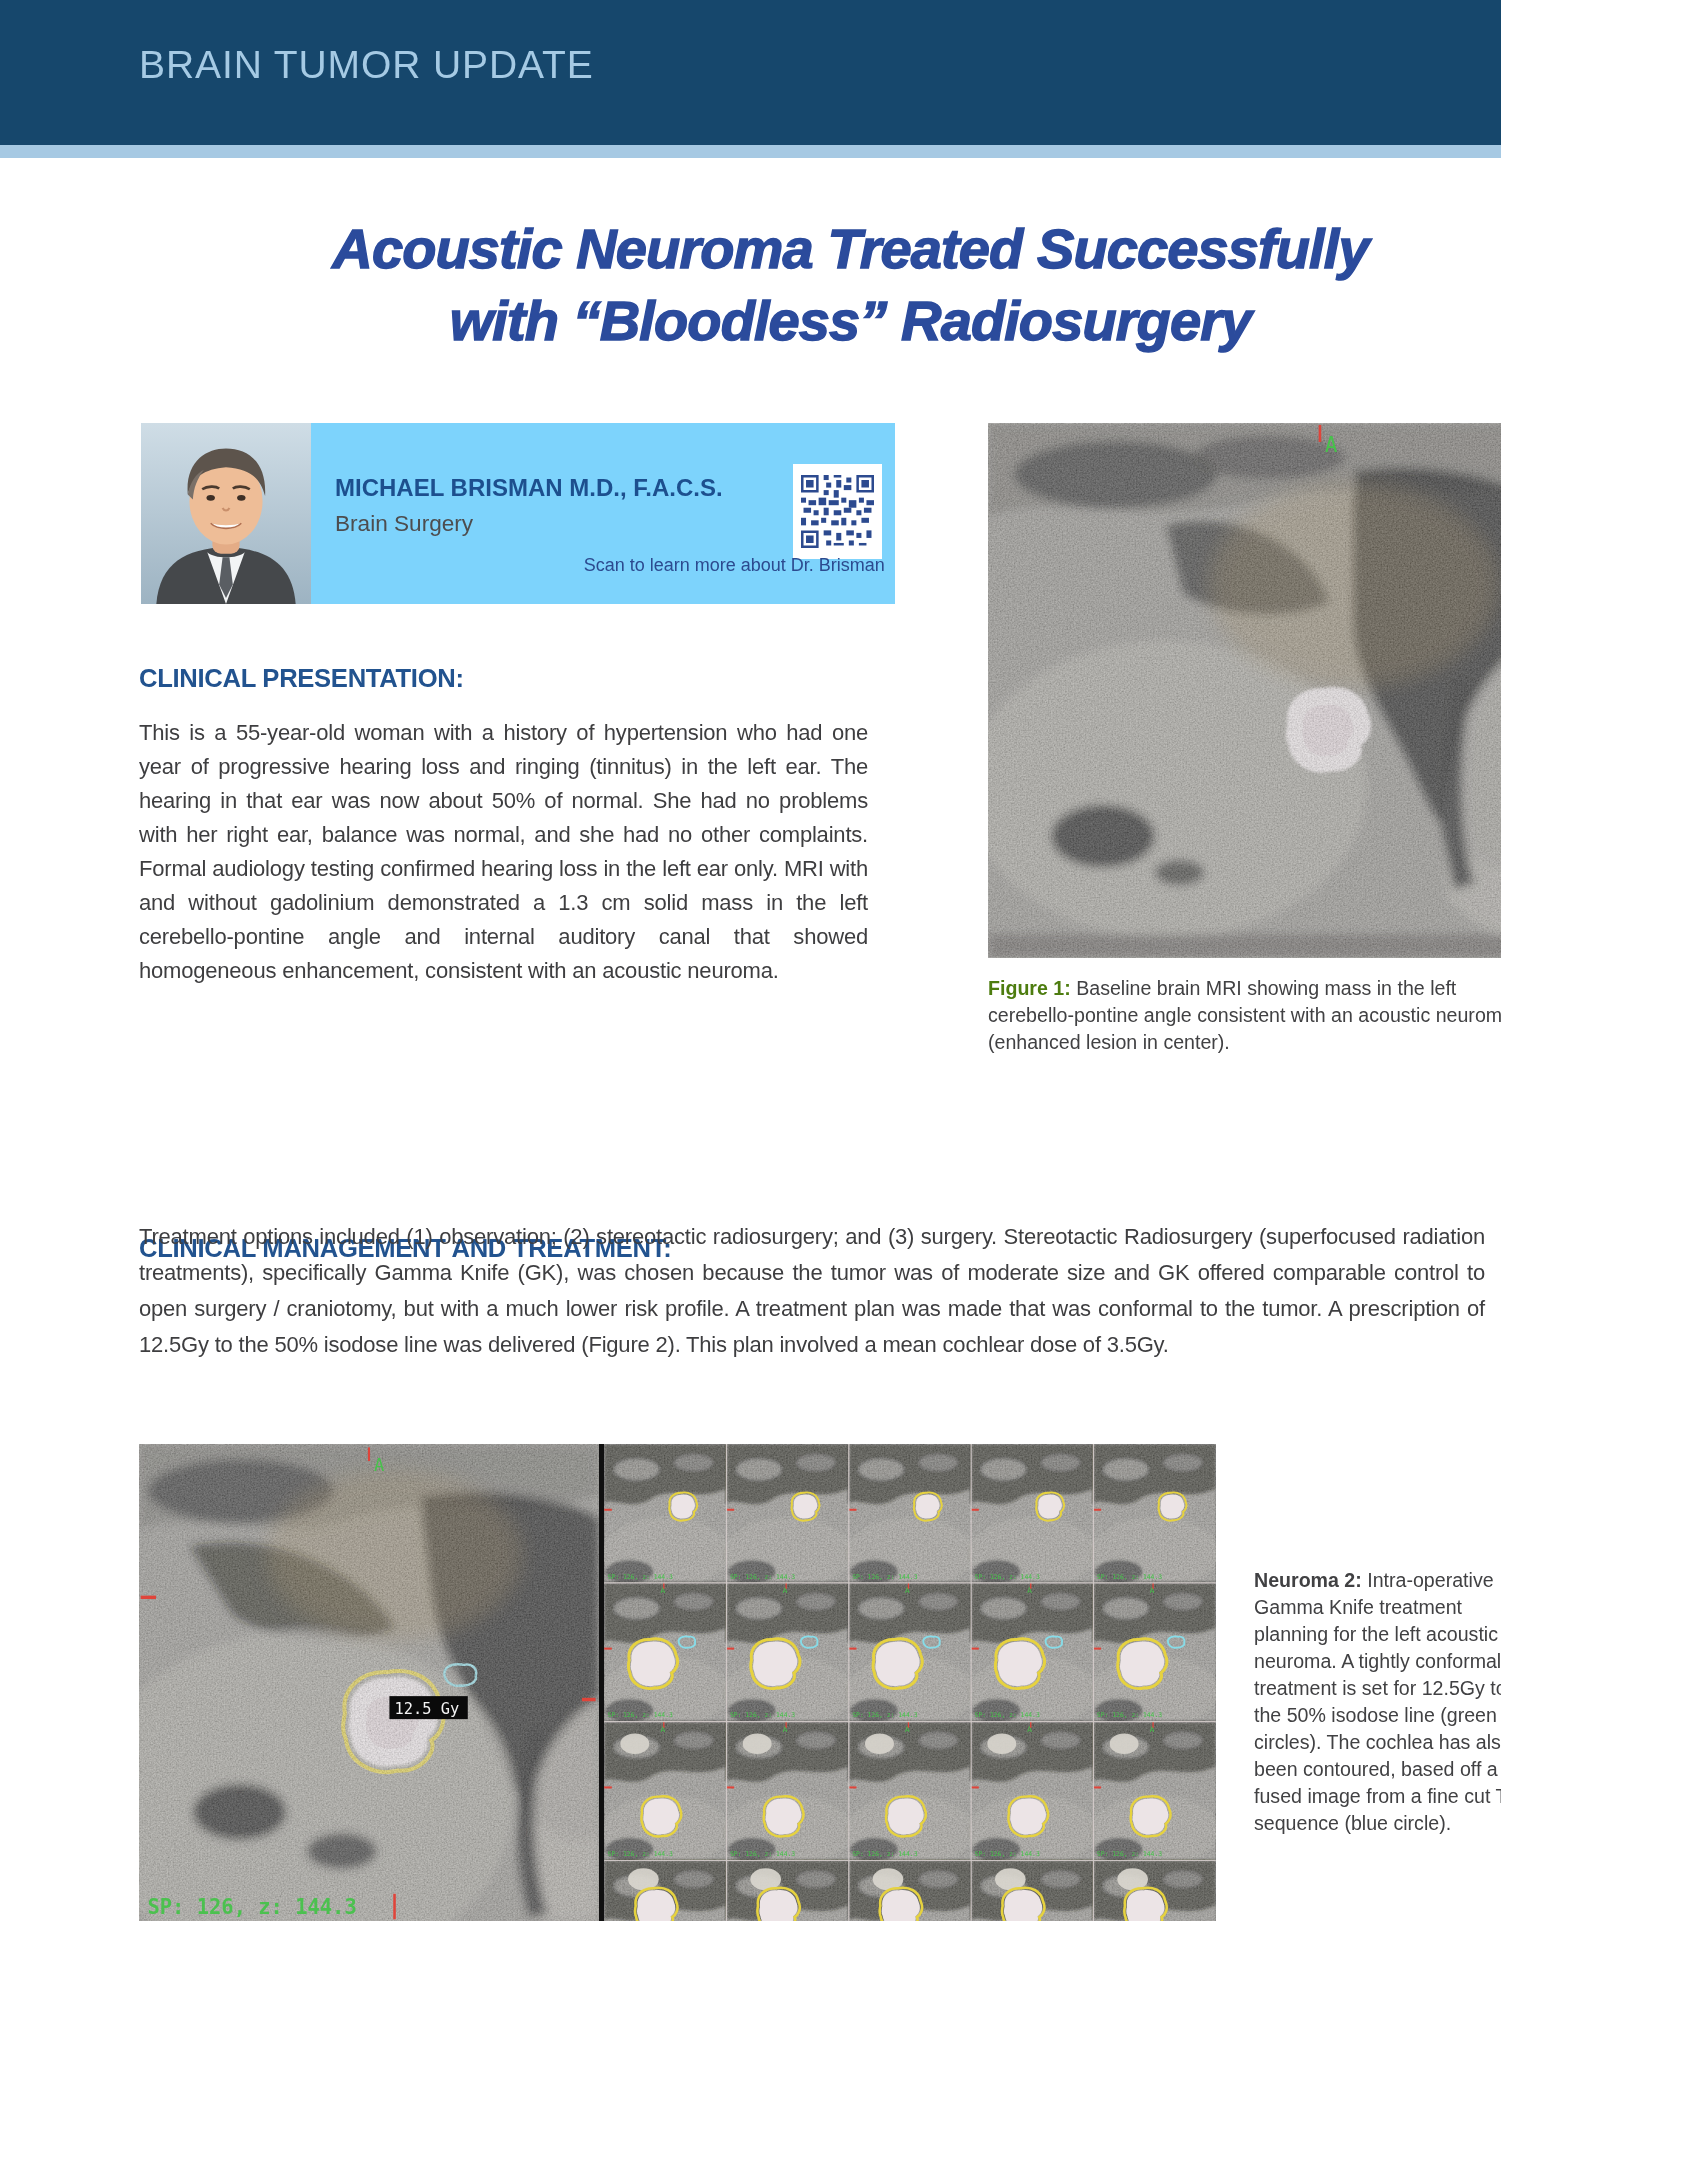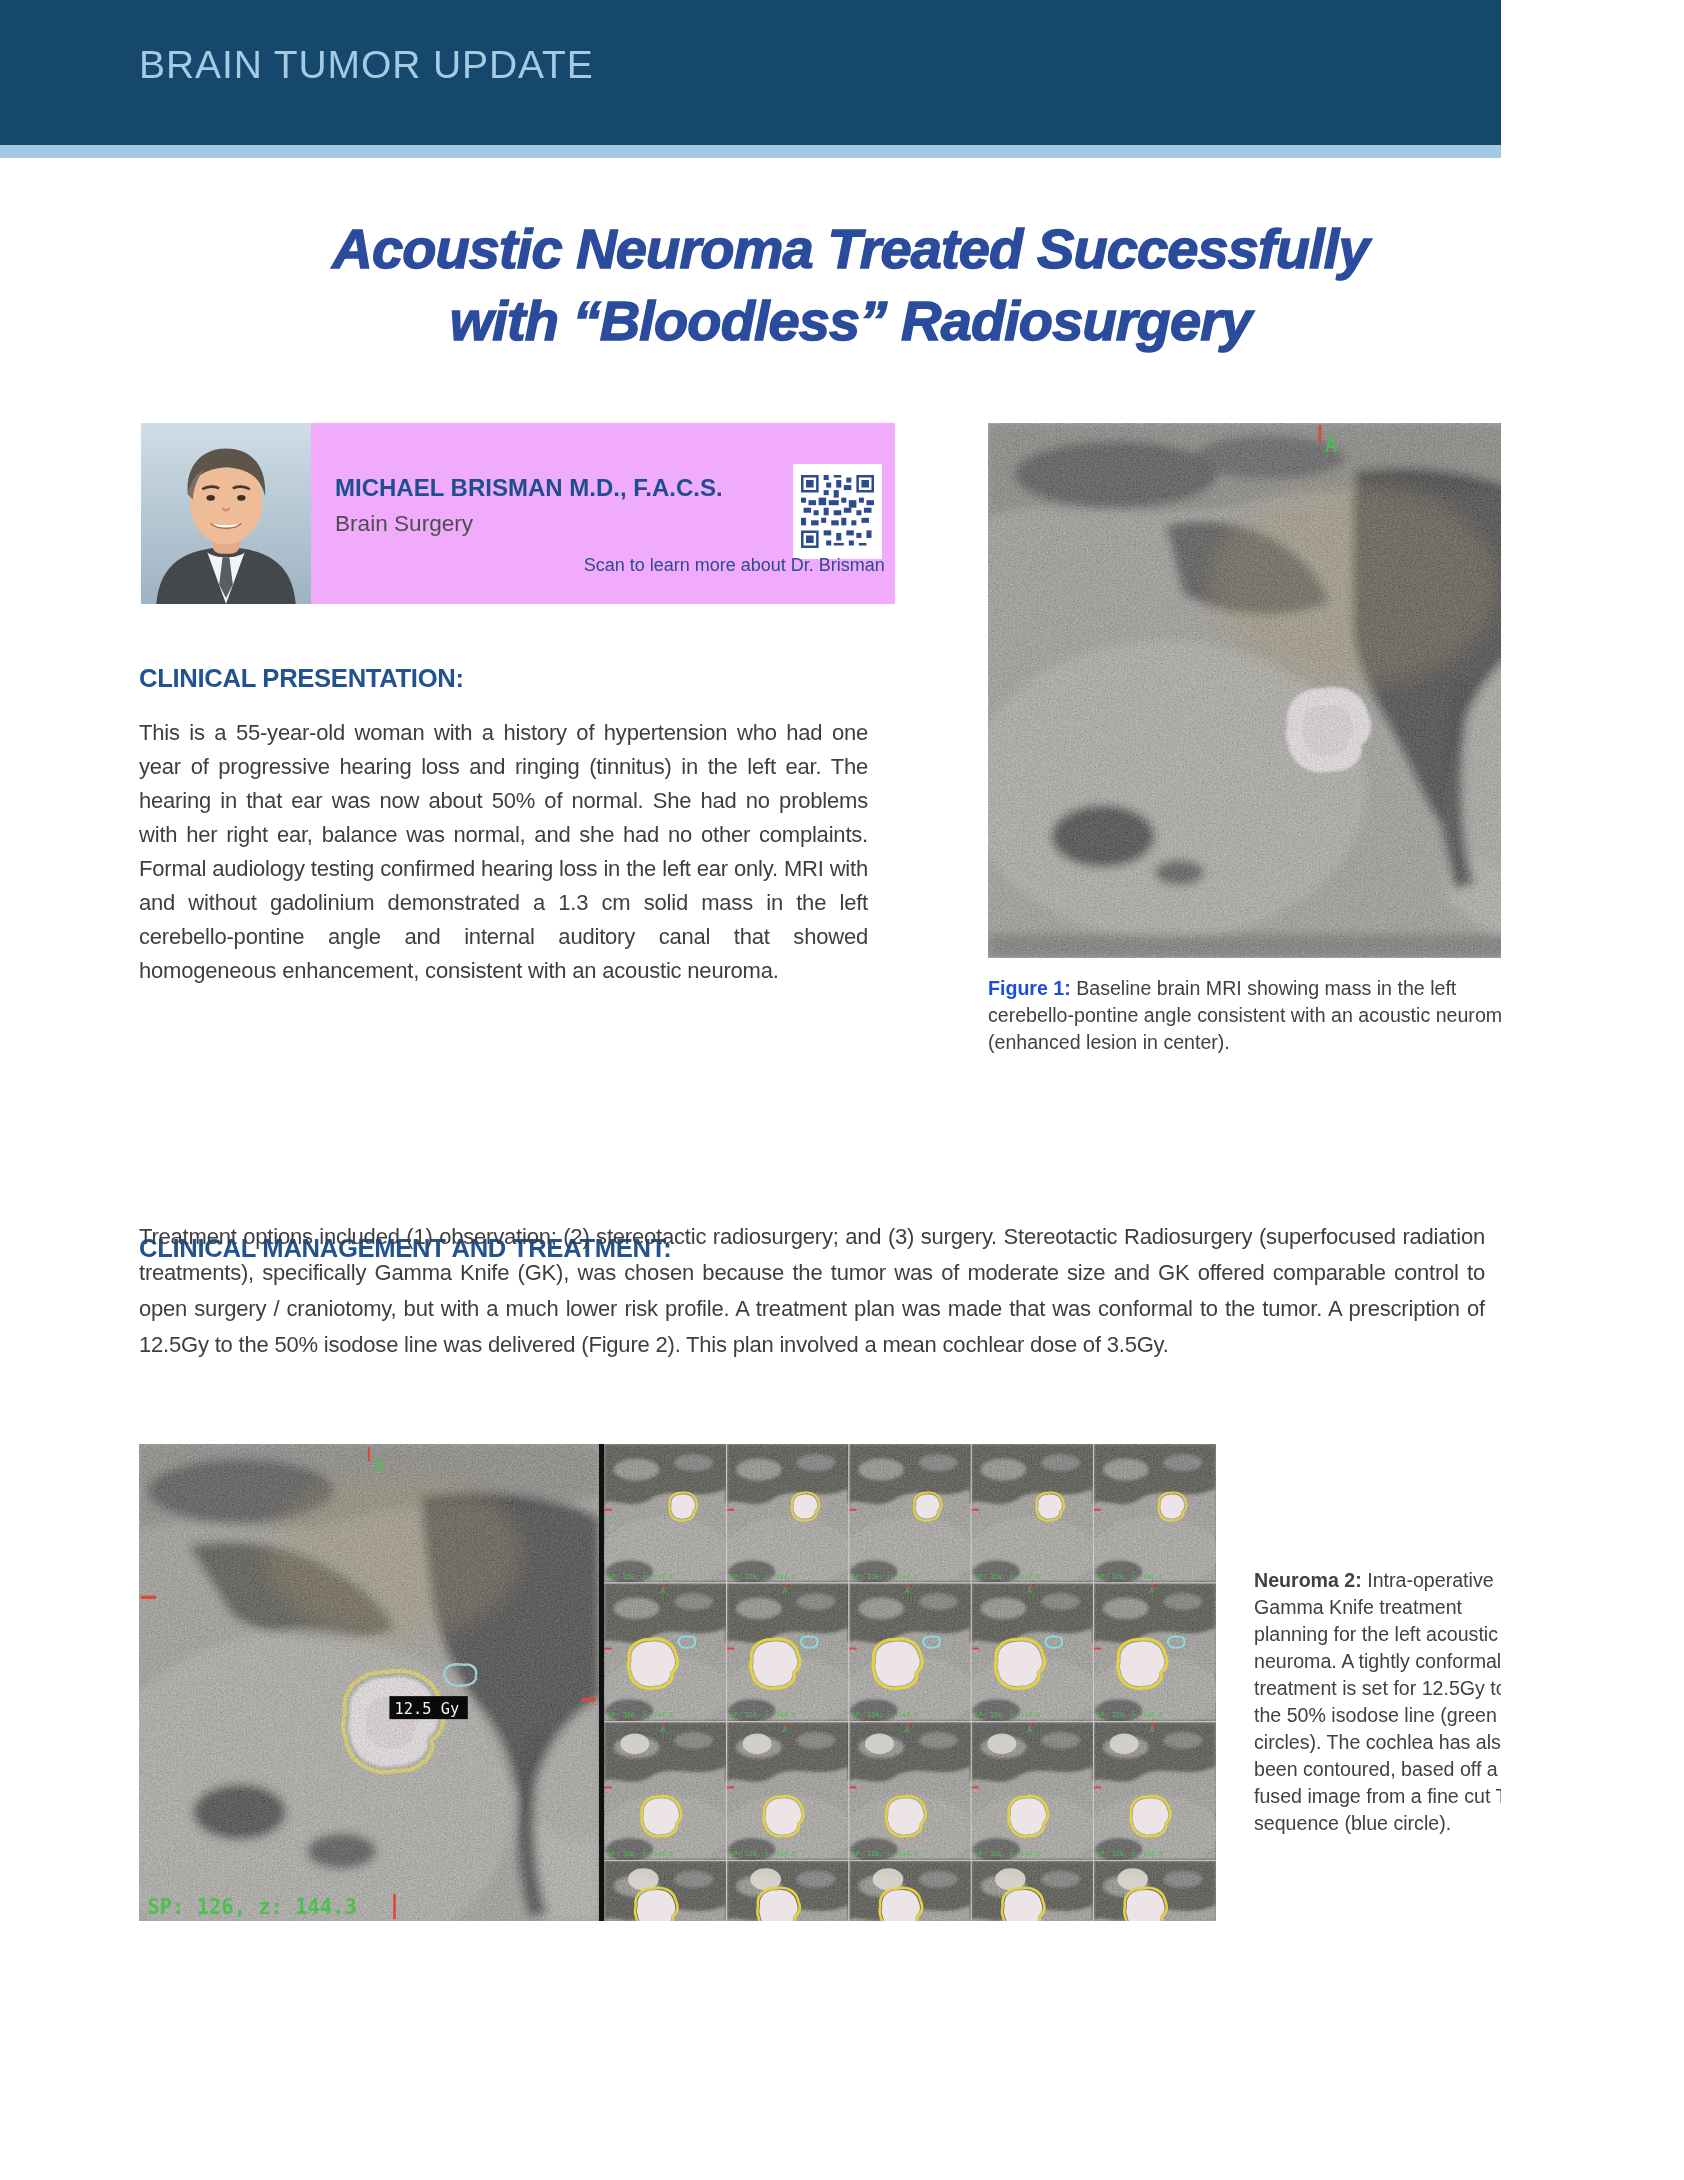--- a/index.html
+++ b/index.html
@@ -11,39 +11,39 @@
   .hdr h1{position:absolute;left:139px;top:43px;margin:0;font-size:39px;font-weight:400;
           letter-spacing:0.9px;color:#a5cae4;font-family:"Liberation Sans", sans-serif;}
   .stripe{position:absolute;left:0;top:145px;width:1685px;height:12.8px;background:#a6c9e3;}
 
   
   .title{position:absolute;left:135px;top:213px;width:1431px;color:#2b4b9c;
          font-weight:bold;font-style:italic;font-size:56px;line-height:72px;
          letter-spacing:-0.9px;text-align:center;-webkit-text-stroke:1.4px #2b4b9c;}
 
   
-  .card{position:absolute;left:141px;top:423px;width:754px;height:181px;background:#f0abfc;}
+  .card{position:absolute;left:141px;top:423px;width:754px;height:181px;background:#7dd3fc;}
   .photo{position:absolute;left:0;top:0;width:170px;height:181px;overflow:hidden;}
   .docname{position:absolute;left:194px;top:51px;font-size:24px;font-weight:bold;color:#1d4f8e;}
   .docspec{position:absolute;left:194px;top:88px;font-size:22.6px;color:#4d4d4f;}
   .qrbox{position:absolute;left:652px;top:41px;width:89px;height:95px;background:#ffffff;
          display:flex;align-items:center;justify-content:center;}
   .scan{position:absolute;right:10.2px;top:132px;font-size:18px;color:#2c4a8f;}
 
   
   .sechead{position:absolute;font-size:25.6px;font-weight:bold;color:#22538f;letter-spacing:-0.3px;}
   .body-par{position:absolute;font-size:22px;color:#3e3e40;text-align:justify;letter-spacing:-0.2px;}
   #p1{left:139px;top:716px;width:729px;line-height:34px;}
   #p2{left:139px;top:1219px;width:1346px;line-height:36px;}
   #p3{left:139px;top:1987px;width:1448px;line-height:47px;text-align:left;}
 
   
   .fig1wrap{position:absolute;left:988px;top:423px;width:549px;}
   .figcap{font-size:19.6px;line-height:27px;color:#414143;margin-top:17px;}
-  .figcap b{color:#1d4ed8;}
+  .figcap b{color:#4d7c0f;}
   .fig2imgs{position:absolute;left:139px;top:1444px;width:1077px;height:477px;background:#101010;
             display:flex;gap:5.1px;}
   .fig2cap{position:absolute;left:1254px;top:1567px;width:274px;font-size:19.6px;line-height:27px;color:#414143;}
   svg{display:block;}
   .svgtext{font-family:"DejaVu Sans Mono", monospace;}
 </style>
 </head>
 <body>
 
 <div class="page">

